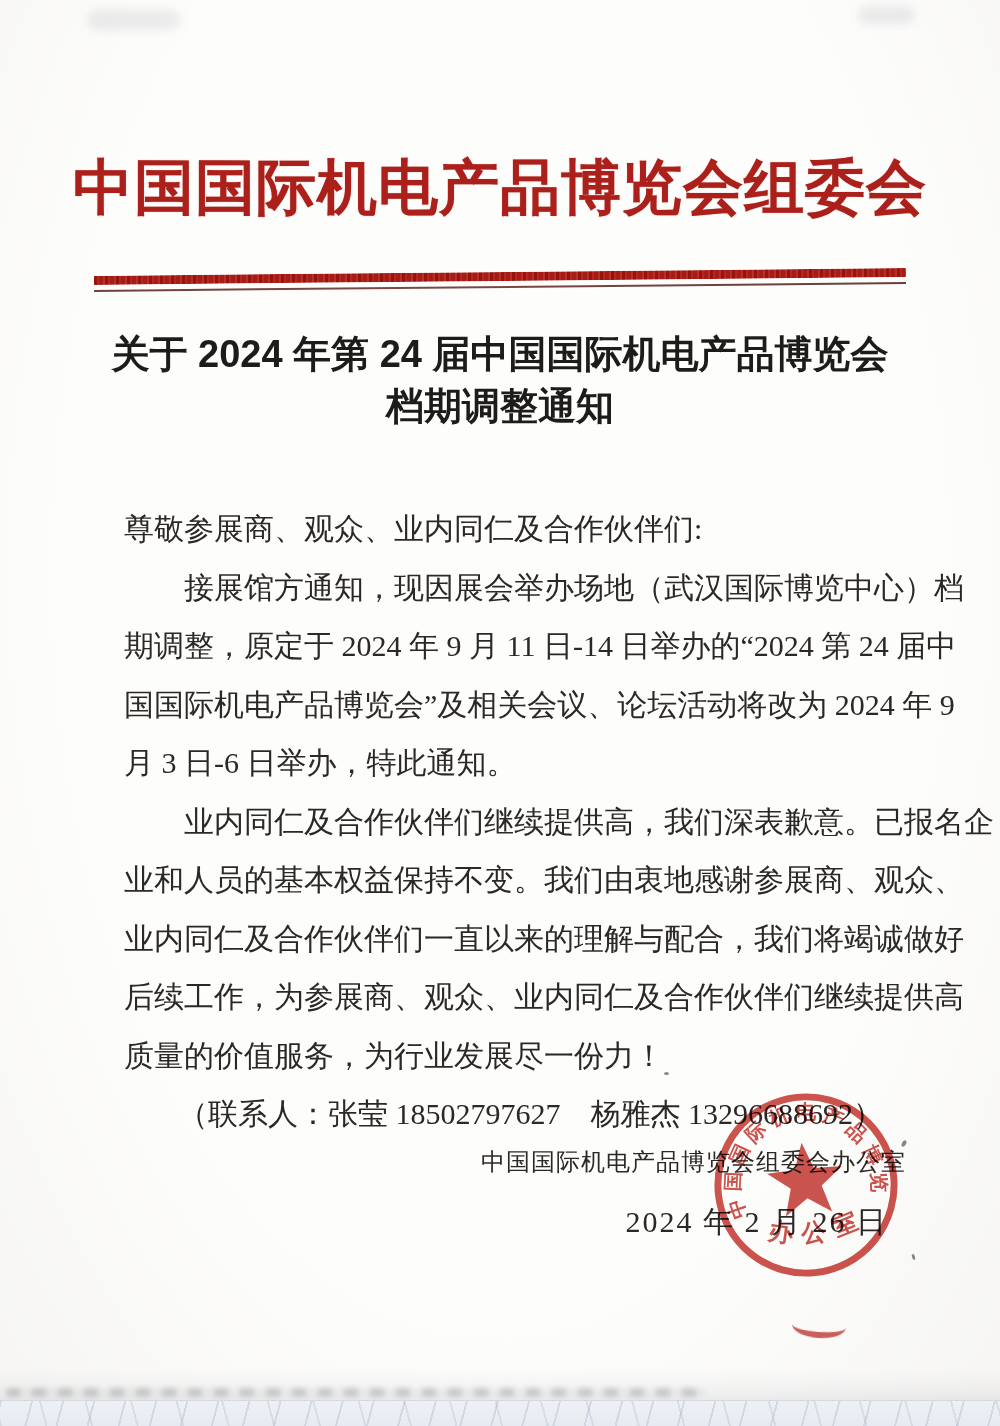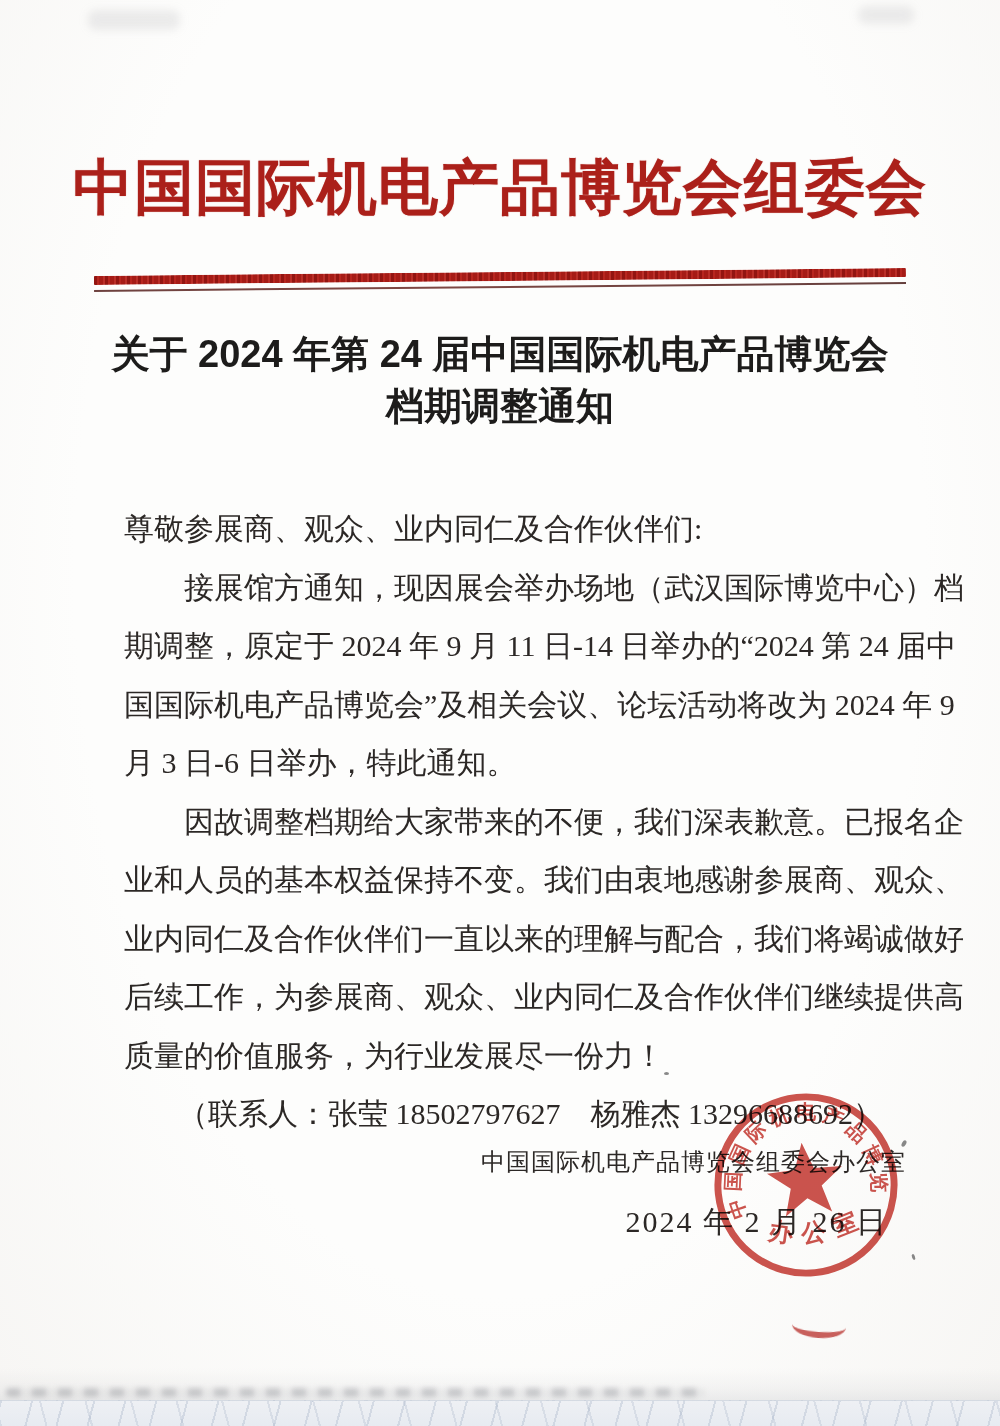--- a/index.html
+++ b/index.html
@@ -187,21 +187,21 @@
     <div>关于 2024 年第 24 届中国国际机电产品博览会</div>
     <div>档期调整通知</div>
   </div>
 
   <div class="body-text">
     <div class="line short">尊敬参展商、观众、业内同仁及合作伙伴们:</div>
     <div class="line indent">接展馆方通知，现因展会举办场地（武汉国际博览中心）档</div>
     <div class="line">期调整，原定于 2024 年 9 月 11 日-14 日举办的“2024 第 24 届中</div>
     <div class="line">国国际机电产品博览会”及相关会议、论坛活动将改为 2024 年 9</div>
     <div class="line short">月 3 日-6 日举办，特此通知。</div>
-    <div class="line indent">因故调整档期给大家带来的不便，我们深表歉意。已报名企</div>
+    <div class="line indent">业内同仁及合作伙伴们继续提供高，我们深表歉意。已报名企</div>
     <div class="line">业和人员的基本权益保持不变。我们由衷地感谢参展商、观众、</div>
     <div class="line">业内同仁及合作伙伴们一直以来的理解与配合，我们将竭诚做好</div>
     <div class="line">后续工作，为参展商、观众、业内同仁及合作伙伴们继续提供高</div>
     <div class="line short">质量的价值服务，为行业发展尽一份力！</div>
     <div class="contact">（联系人：张莹 18502797627　杨雅杰 13296688692）</div>
   </div>
 
   <div class="signature">中国国际机电产品博览会组委会办公室</div>
   <div class="date">2024 年 2 月 26 日</div>
 

